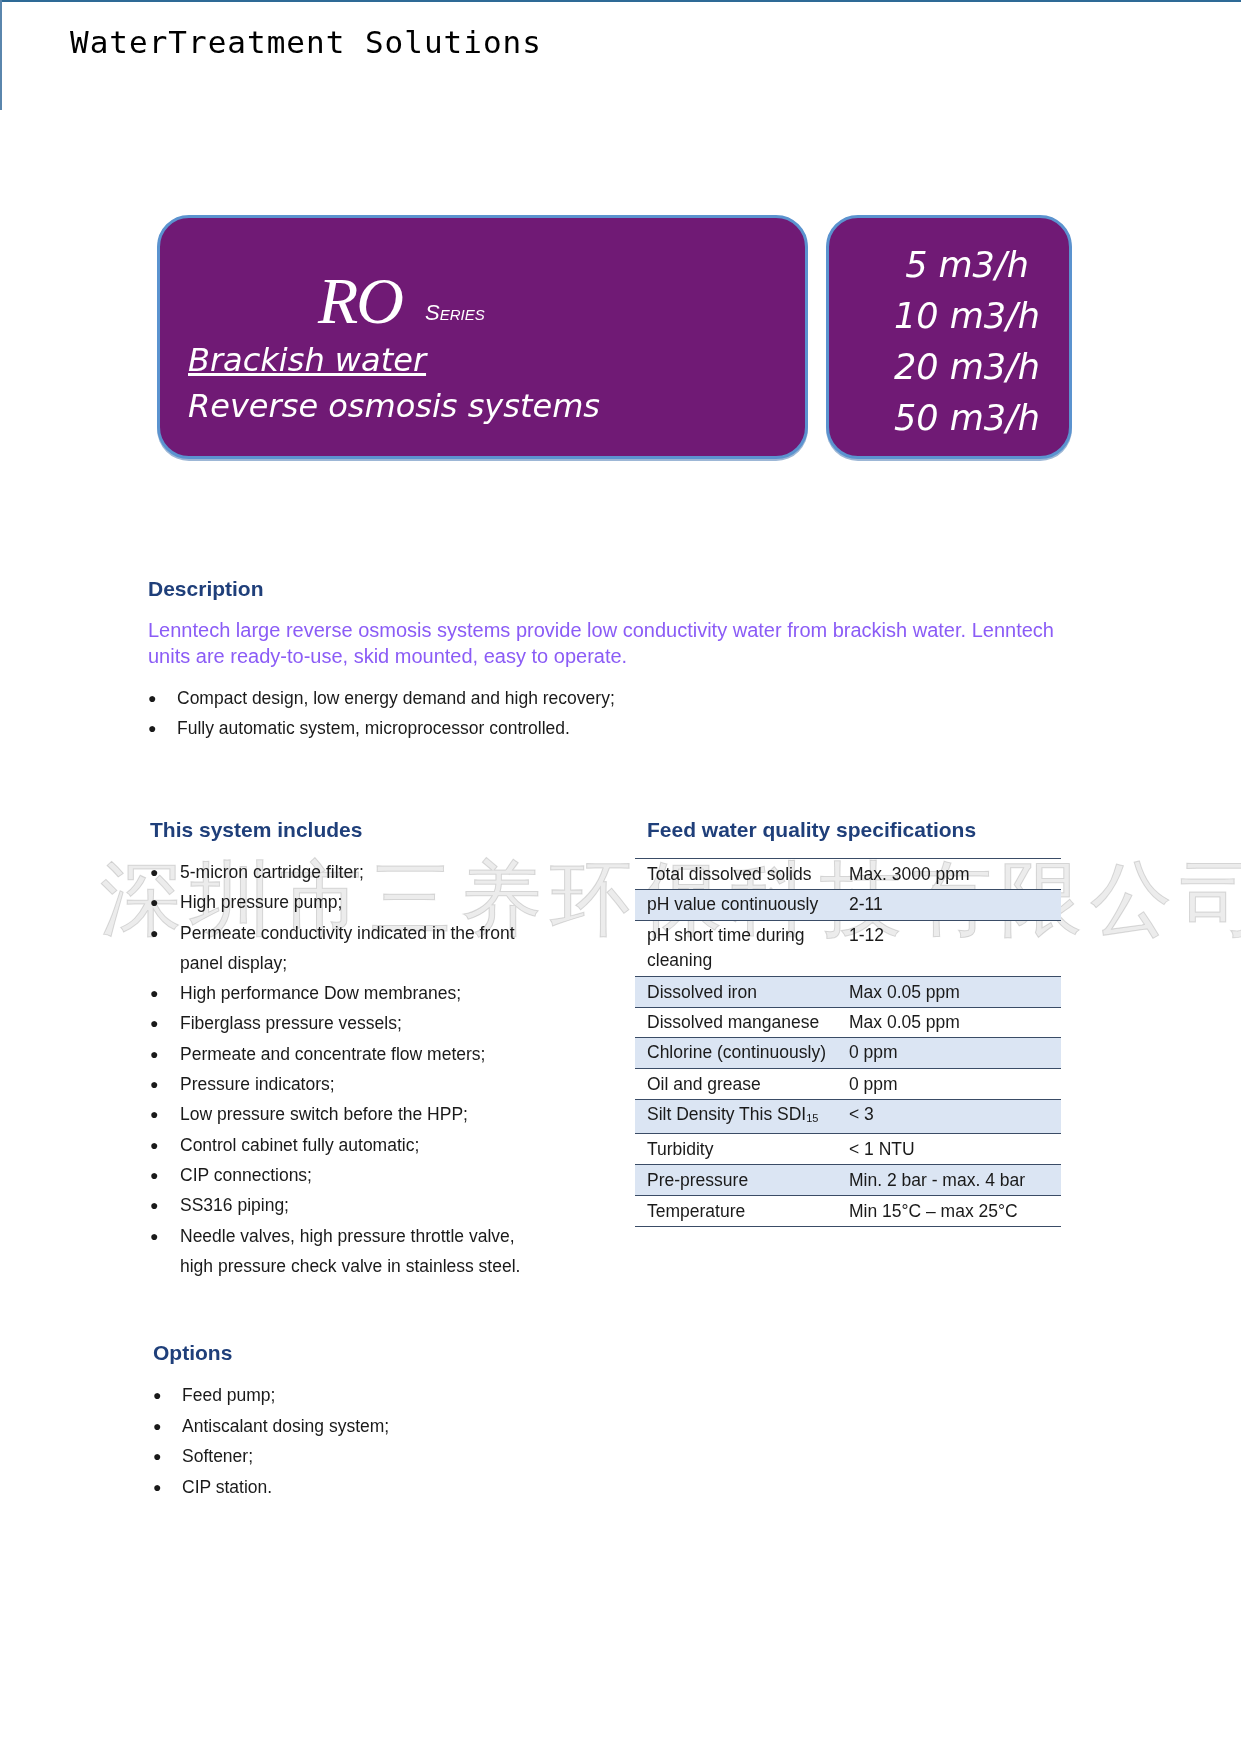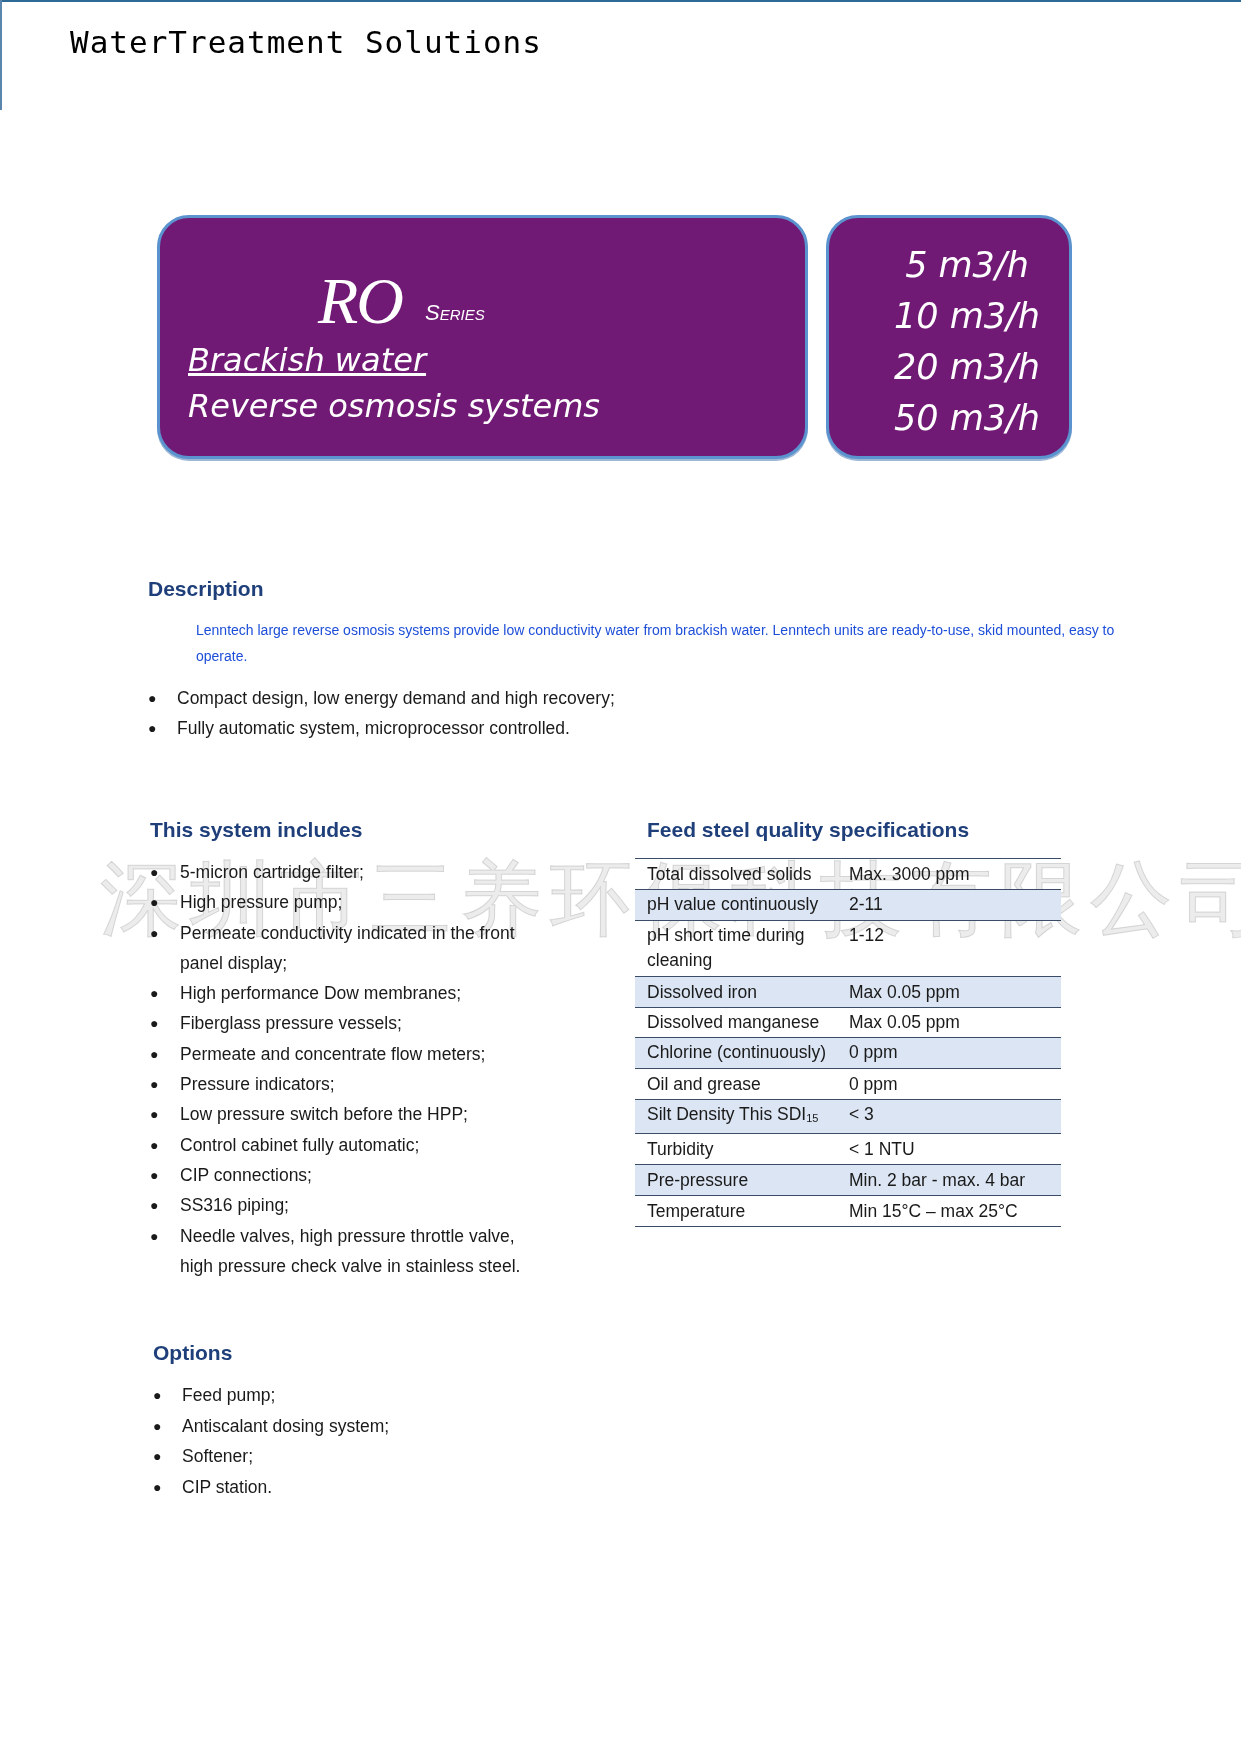--- a/index.html
+++ b/index.html
@@ -47,21 +47,21 @@
   }
   .flow-list div { padding-left: 8px; }
 
   .h2 {
     position: absolute; color: #1f3f7a; font-weight: bold; font-size: 21px;
     font-family: "Liberation Sans", sans-serif;
   }
   .desc-heading { left: 148px; top: 577px; }
   .desc-text {
     position: absolute; left: 148px; top: 617px; width: 930px;
-    font-size: 14px; line-height: 26px; color: #1d4ed8; margin-left: 48px;
+    font-size: 20px; line-height: 26px; color: #8b5cf6;
   }
   .bullets { position: absolute; margin: 0; padding: 0; list-style: none; font-size: 17.5px; color: #1a1a1a; }
   .bullets li { position: relative; }
   .bullets li .dot { position: absolute; left: 0; top: 0; font-size: 14px; }
   .desc-bullets { left: 148px; top: 683px; }
   .desc-bullets li { padding-left: 29px; line-height: 30px; }
   .inc-heading { left: 150px; top: 818px; }
   .inc-bullets { left: 150px; top: 857px; width: 380px; }
   .inc-bullets li { padding-left: 30px; line-height: 30.3px; }
   .opt-heading { left: 153px; top: 1341px; }
@@ -141,21 +141,21 @@
 </ul>
 
 <div class="h2 opt-heading">Options</div>
 <ul class="bullets opt-bullets">
   <li><span class="dot">●</span><span>Feed pump;</span></li>
   <li><span class="dot">●</span><span>Antiscalant dosing system;</span></li>
   <li><span class="dot">●</span><span>Softener;</span></li>
   <li><span class="dot">●</span><span>CIP station.</span></li>
 </ul>
 
-<div class="h2 spec-heading">Feed steel quality specifications</div>
+<div class="h2 spec-heading">Feed water quality specifications</div>
 <table class="spec-table">
   <tbody>
     <tr class="single">
       <td class="param">Total dissolved solids</td>
       <td>Max. 3000 ppm</td>
     </tr>
     <tr class="shaded">
       <td class="param">pH value continuously</td>
       <td>2-11</td>
     </tr>

